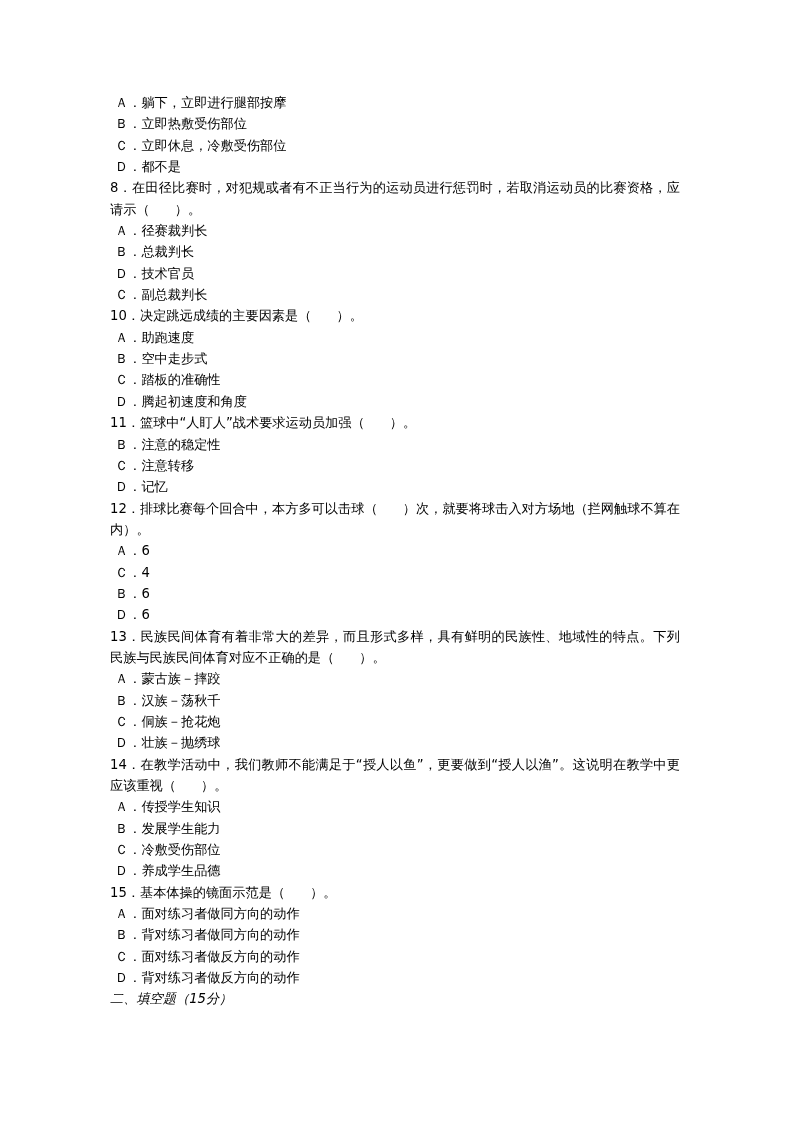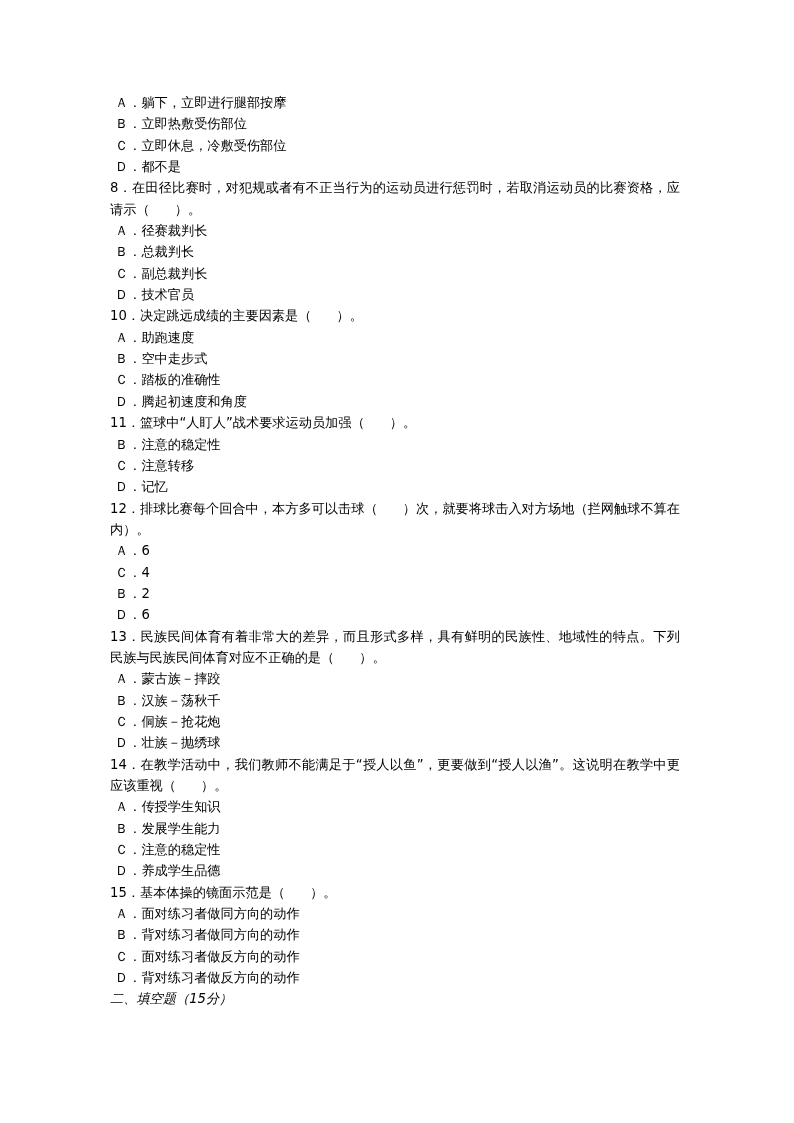--- a/index.html
+++ b/index.html
@@ -66,45 +66,45 @@
 
 <div id="page">
   <div id="content">
       <div class="line option">Ａ．躺下，立即进行腿部按摩</div>
       <div class="line option">Ｂ．立即热敷受伤部位</div>
       <div class="line option">Ｃ．立即休息，冷敷受伤部位</div>
       <div class="line option">Ｄ．都不是</div>
       <div class="line question">8．在田径比赛时，对犯规或者有不正当行为的运动员进行惩罚时，若取消运动员的比赛资格，应请示（      ）。</div>
       <div class="line option">Ａ．径赛裁判长</div>
       <div class="line option">Ｂ．总裁判长</div>
+      <div class="line option">Ｄ．技术官员</div>
       <div class="line option">Ｃ．副总裁判长</div>
-      <div class="line option">Ｄ．技术官员</div>
       <div class="line question">10．决定跳远成绩的主要因素是（      ）。</div>
       <div class="line option">Ａ．助跑速度</div>
       <div class="line option">Ｂ．空中走步式</div>
       <div class="line option">Ｃ．踏板的准确性</div>
       <div class="line option">Ｄ．腾起初速度和角度</div>
       <div class="line question">11．篮球中“人盯人”战术要求运动员加强（      ）。</div>
       <div class="line option">Ｂ．注意的稳定性</div>
       <div class="line option">Ｃ．注意转移</div>
       <div class="line option">Ｄ．记忆</div>
       <div class="line question">12．排球比赛每个回合中，本方多可以击球（      ）次，就要将球击入对方场地（拦网触球不算在内）。</div>
       <div class="line option">Ａ．6</div>
       <div class="line option">Ｃ．4</div>
-      <div class="line option">Ｂ．2</div>
+      <div class="line option">Ｂ．6</div>
       <div class="line option">Ｄ．6</div>
       <div class="line question">13．民族民间体育有着非常大的差异，而且形式多样，具有鲜明的民族性、地域性的特点。下列民族与民族民间体育对应不正确的是（      ）。</div>
       <div class="line option">Ａ．蒙古族－摔跤</div>
       <div class="line option">Ｂ．汉族－荡秋千</div>
       <div class="line option">Ｃ．侗族－抢花炮</div>
       <div class="line option">Ｄ．壮族－抛绣球</div>
       <div class="line question">14．在教学活动中，我们教师不能满足于“授人以鱼”，更要做到“授人以渔”。这说明在教学中更应该重视（      ）。</div>
       <div class="line option">Ａ．传授学生知识</div>
       <div class="line option">Ｂ．发展学生能力</div>
-      <div class="line option">Ｃ．注意的稳定性</div>
+      <div class="line option">Ｃ．冷敷受伤部位</div>
       <div class="line option">Ｄ．养成学生品德</div>
       <div class="line question">15．基本体操的镜面示范是（      ）。</div>
       <div class="line option">Ａ．面对练习者做同方向的动作</div>
       <div class="line option">Ｂ．背对练习者做同方向的动作</div>
       <div class="line option">Ｃ．面对练习者做反方向的动作</div>
       <div class="line option">Ｄ．背对练习者做反方向的动作</div>
       <div class="line section-head">二、填空题（15分）</div>
     </div>
 </div>
 

